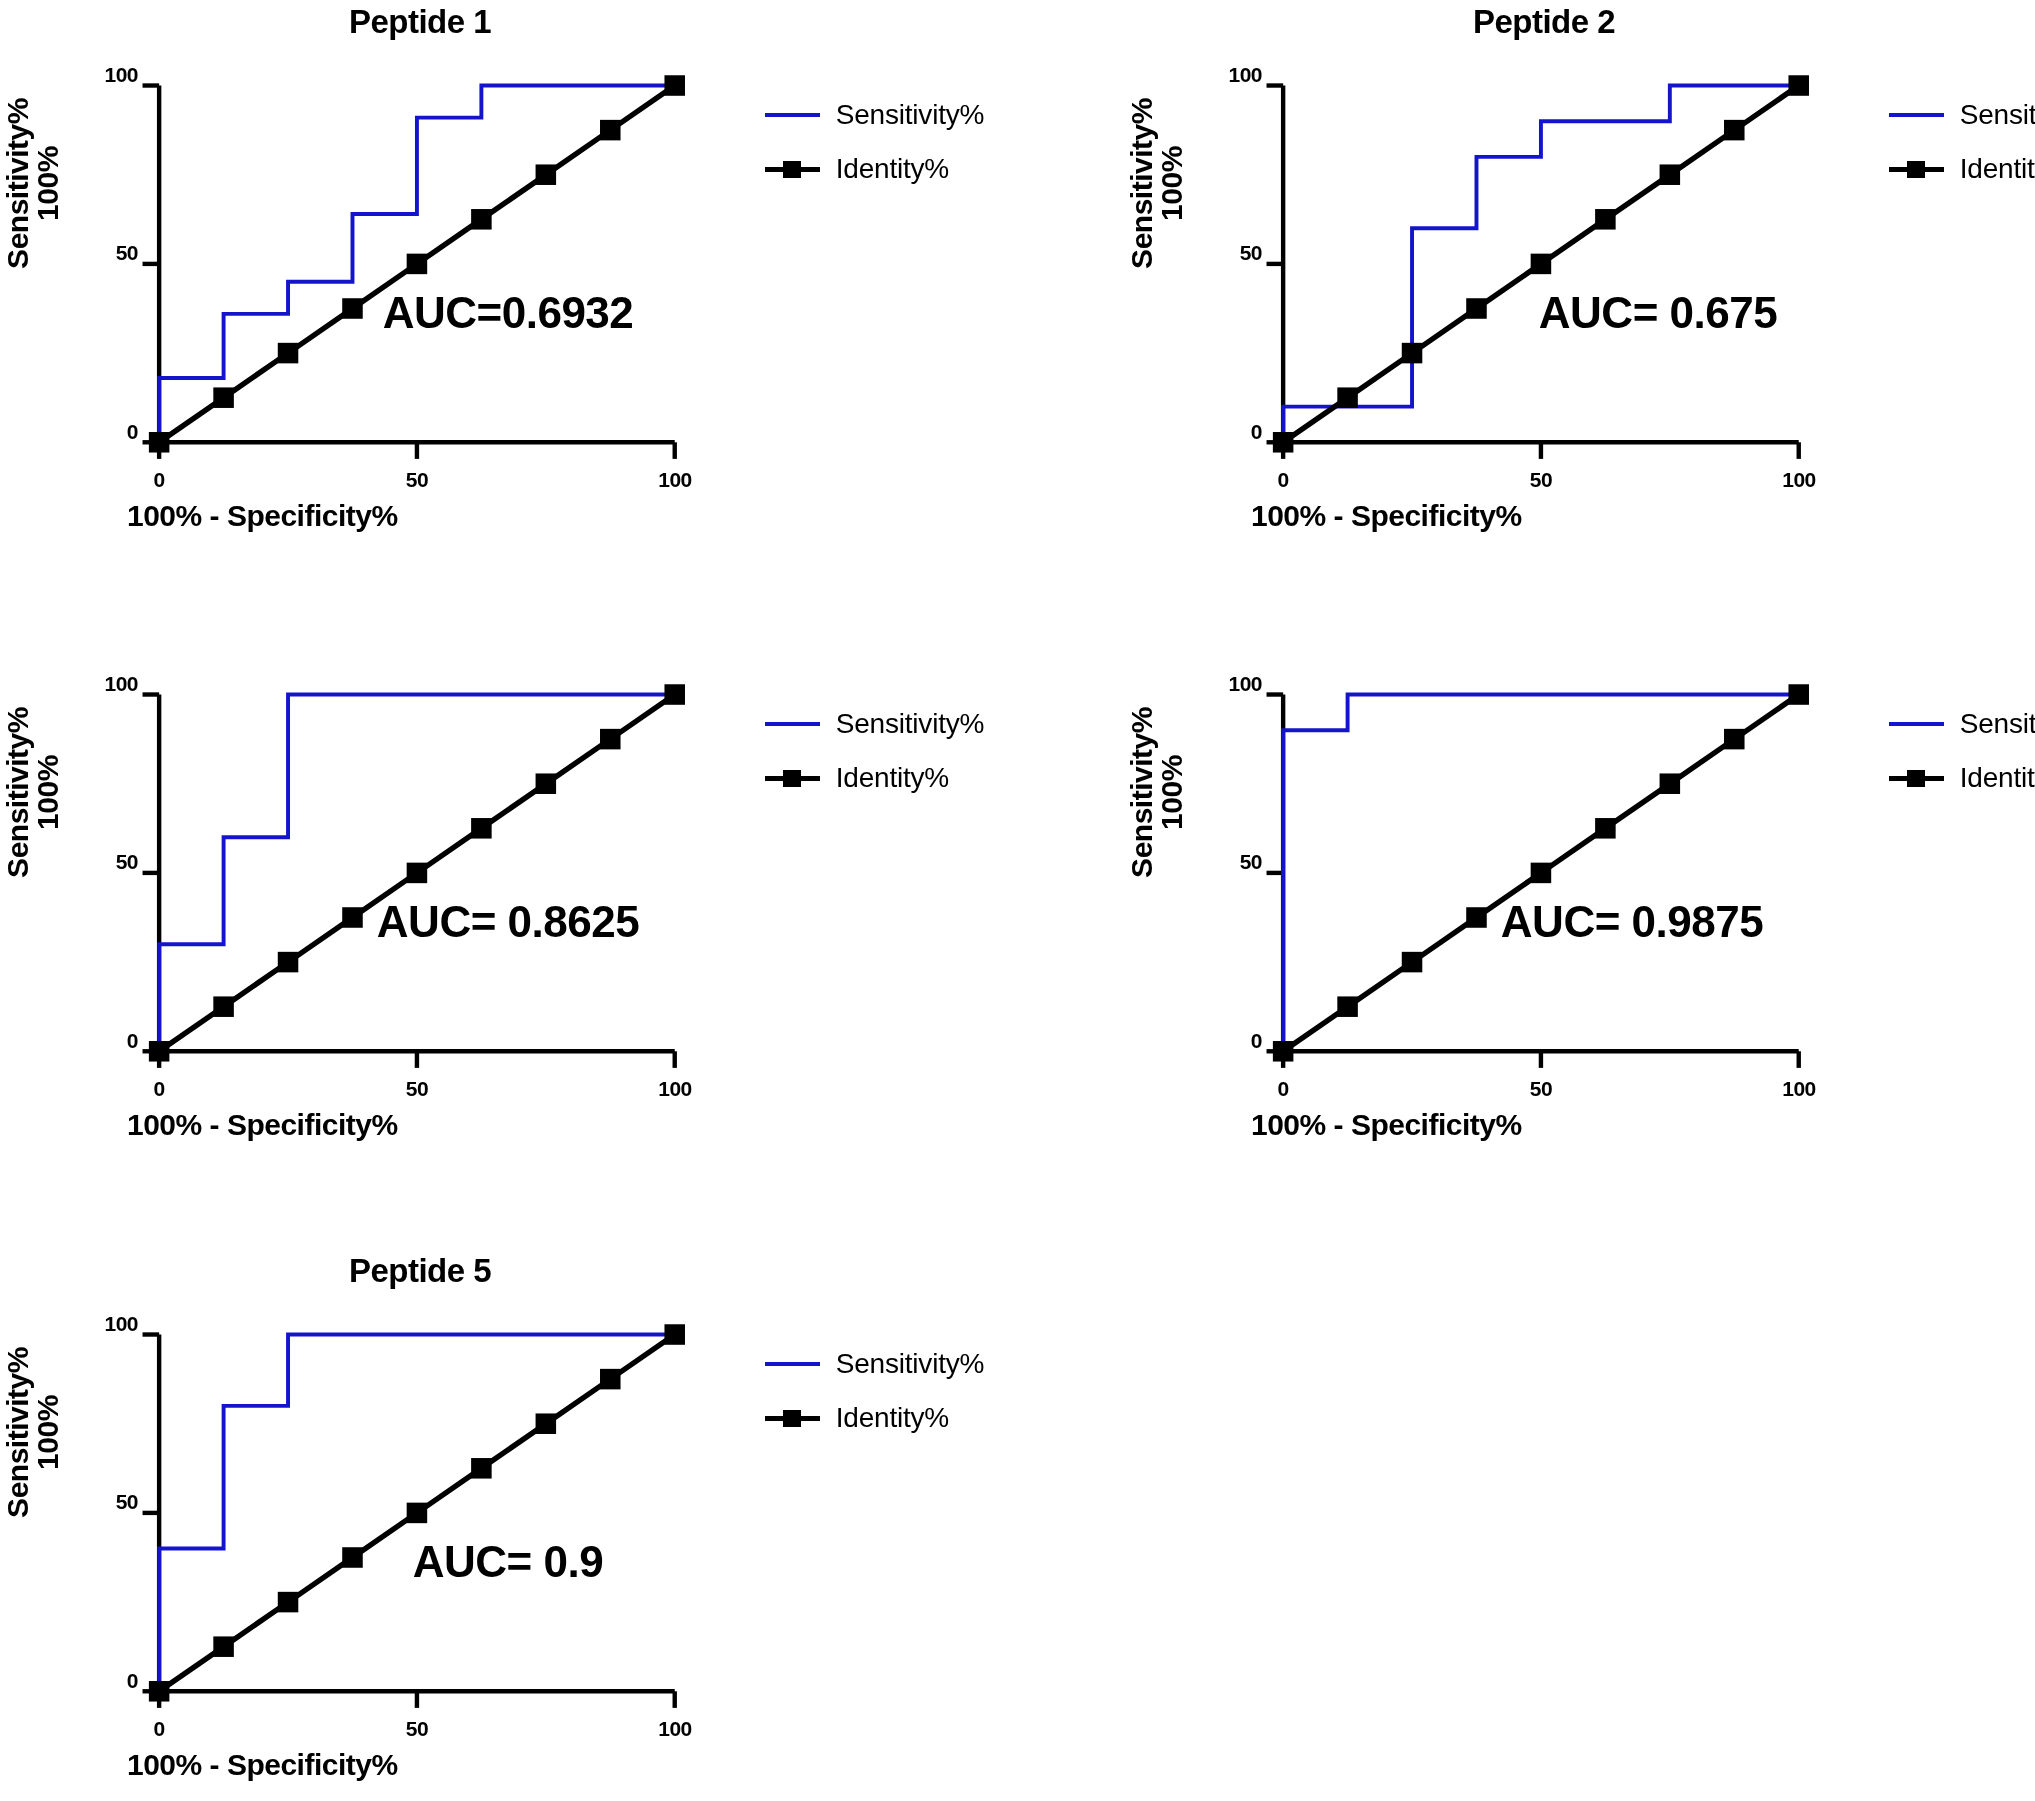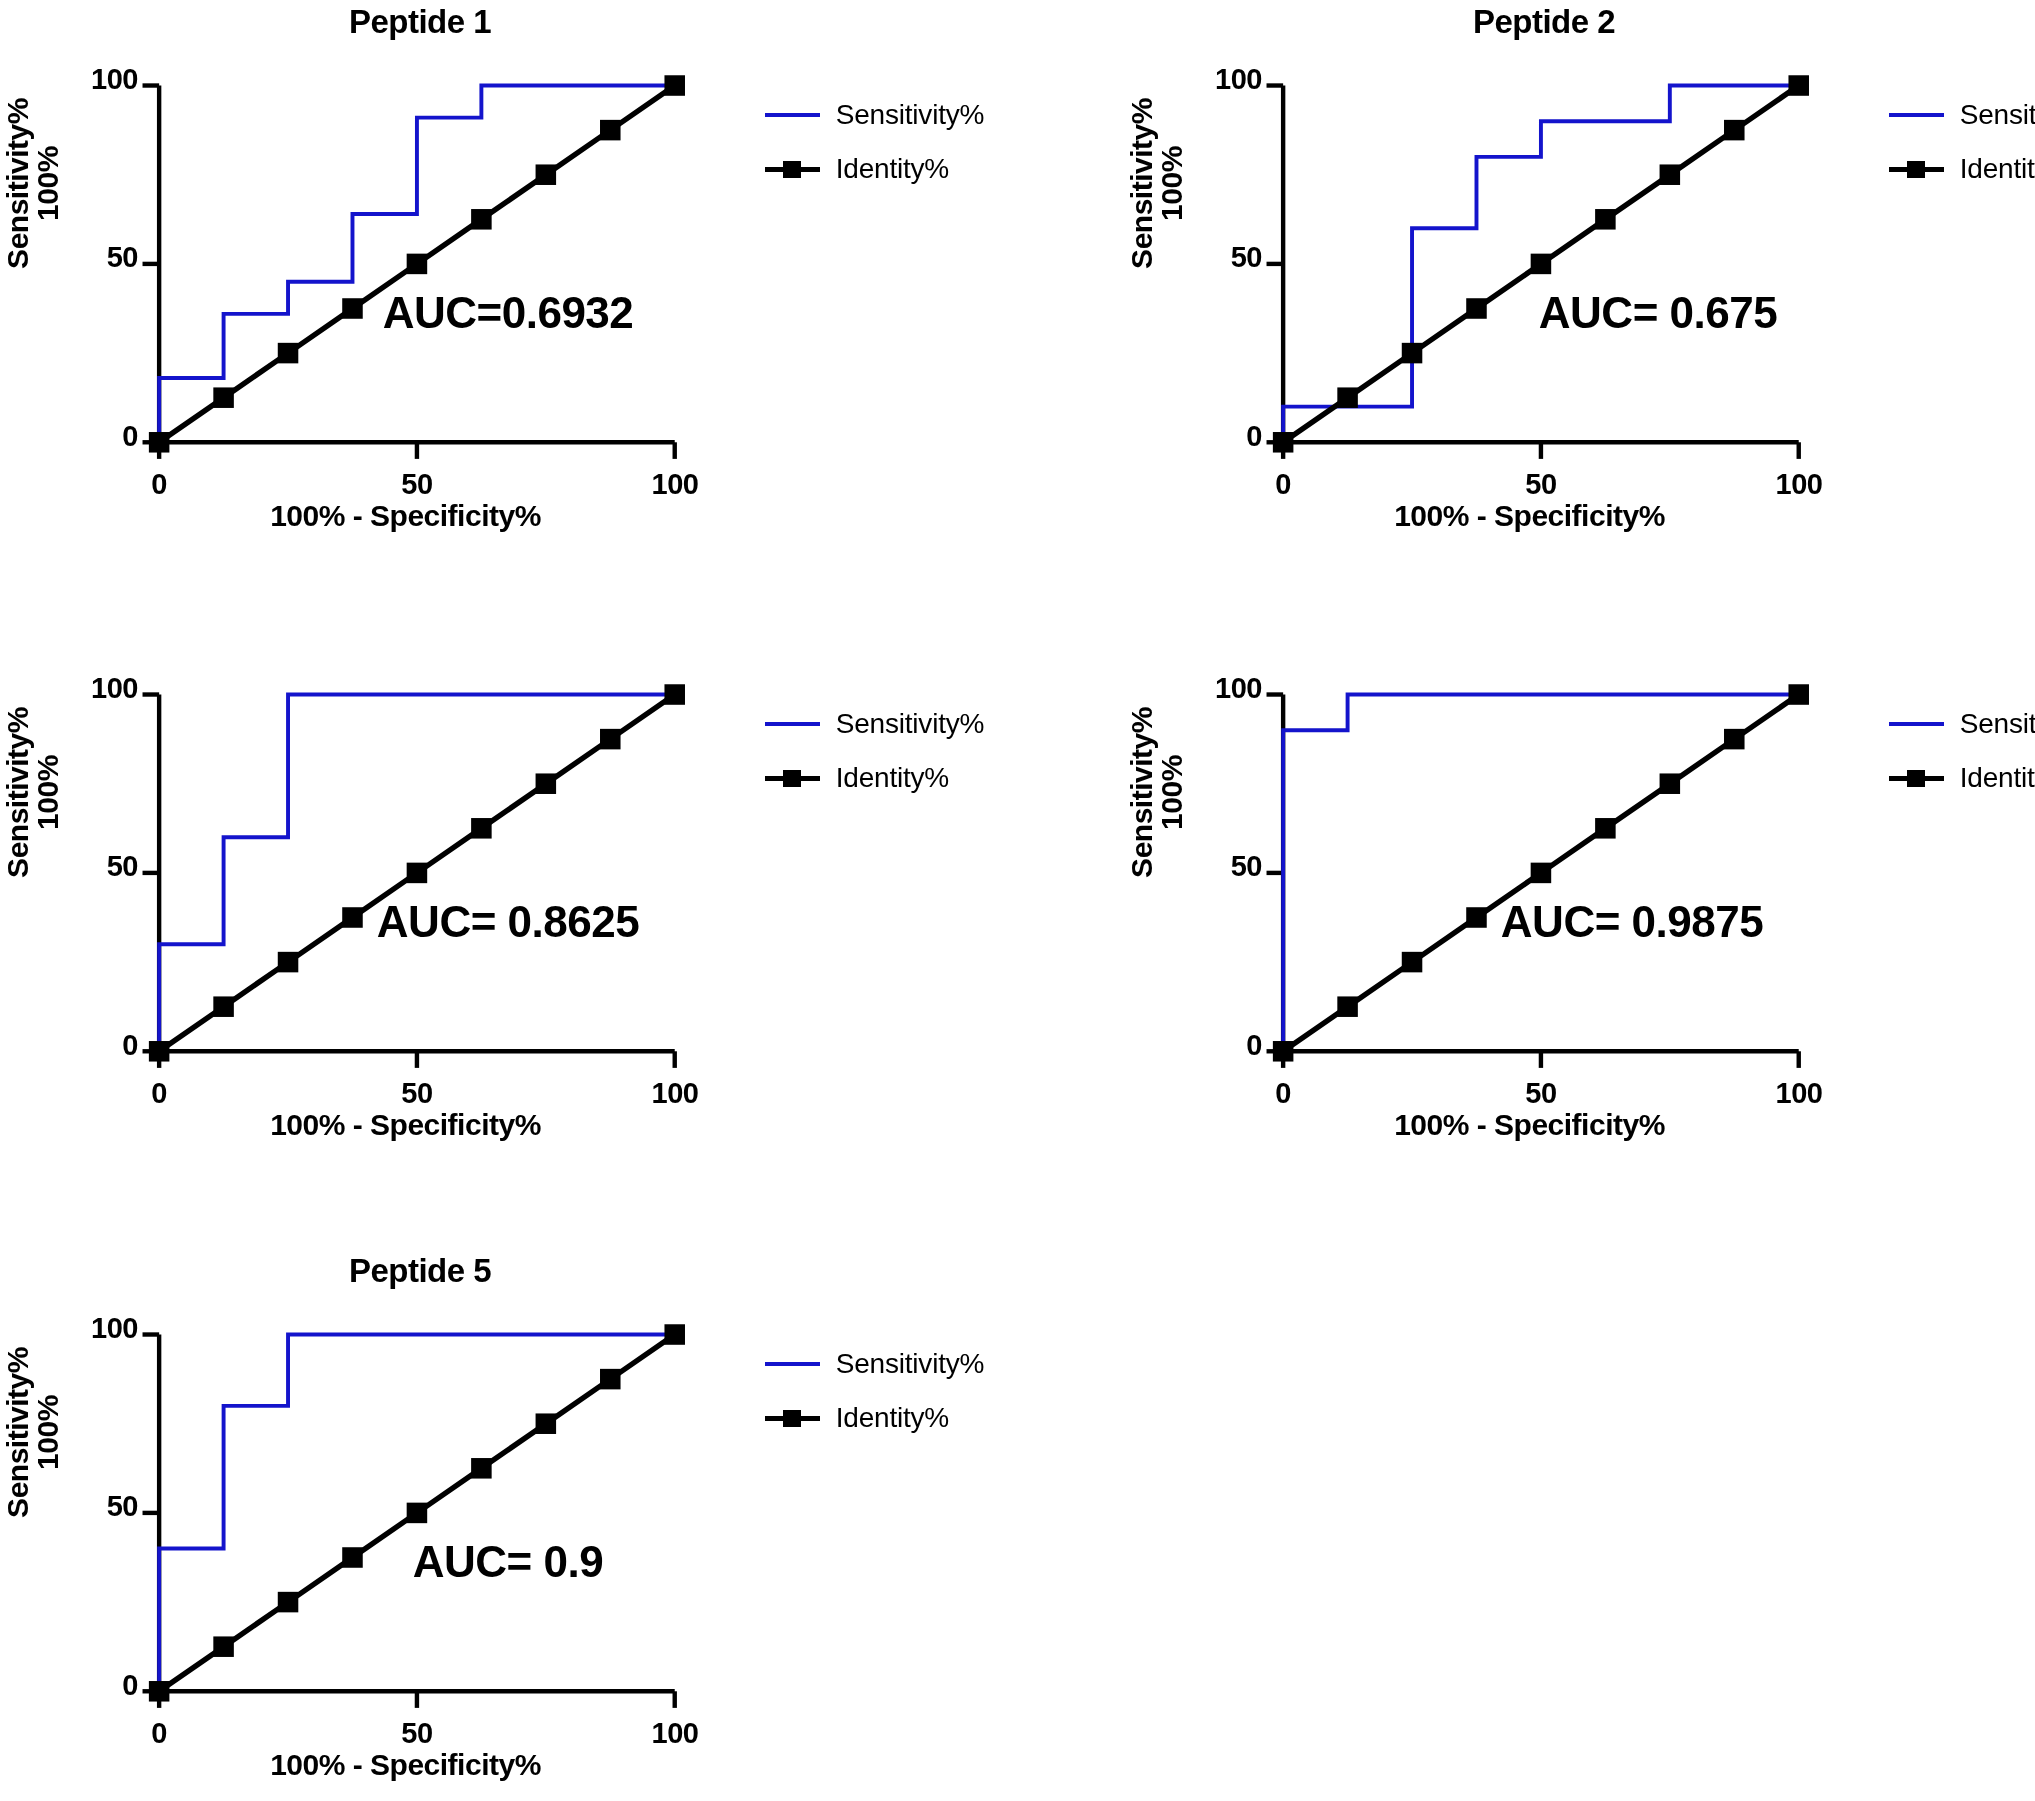--- a/index.html
+++ b/index.html
@@ -79,38 +79,37 @@
     font-weight: bold;
     letter-spacing: -0.5px;
     white-space: nowrap;
   }
 
   .xlabel {
     position: absolute;
     left: 127px;
     top: 499px;
     width: 557px;
-    text-align: center;
     font-size: 30px;
     font-weight: bold;
     letter-spacing: -0.5px;
     white-space: nowrap;
   }
 
   .auc-label {
     position: absolute;
     font-size: 44px;
     font-weight: bold;
     letter-spacing: -0.5px;
     white-space: nowrap;
   }
 
   .tick-label {
     position: absolute;
-    font-size: 29px;
+    font-size: 21px;
     font-weight: bold;
     letter-spacing: -0.5px;
     white-space: nowrap;
   }
 
   
   .legend {
     position: absolute;
     left: 763px;
     top: 88px;

